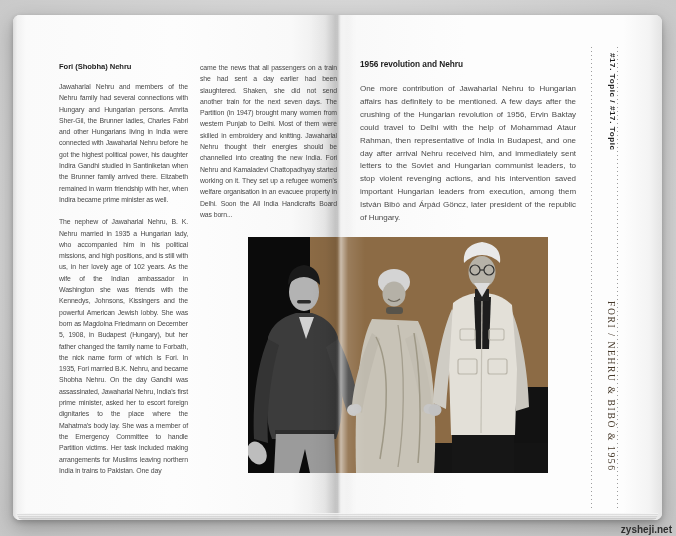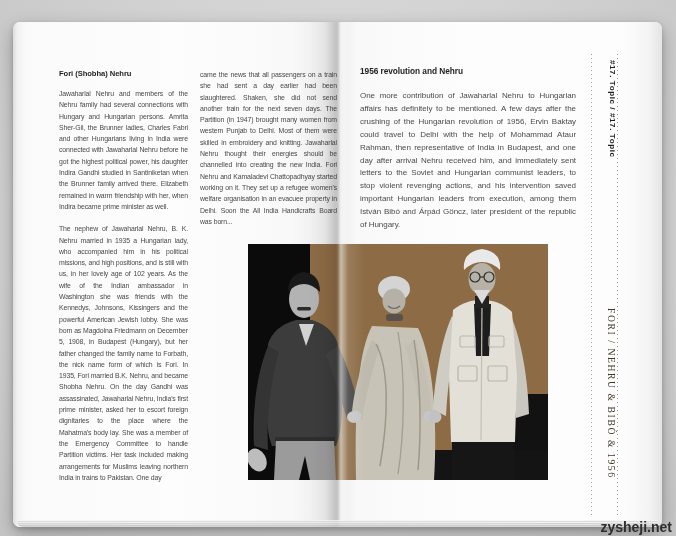--- a/index.html
+++ b/index.html
@@ -2,21 +2,21 @@
 <html><head>
 <meta charset="utf-8">
 <style>
   html,body{margin:0;padding:0;}
   body{
     width:676px;height:536px;overflow:hidden;position:relative;
     background:radial-gradient(ellipse at 50% 45%, #e2e2e2 0%, #d6d6d6 55%, #c7c7c7 100%);
     font-family:"Liberation Sans","DejaVu Sans",sans-serif;
   }
   .book{
-    position:absolute;left:13px;top:22px;width:649px;height:505px;border-radius:7px;
+    position:absolute;left:13px;top:15px;width:649px;height:505px;border-radius:7px;
     background:#fbfbfb;
     box-shadow:0 7px 20px rgba(0,0,0,.28), 0 2px 5px rgba(0,0,0,.18);
   }
   .page{position:absolute;top:0;height:100%;}
   .page-left{
     left:0;width:324px;border-radius:7px 0 0 7px;
     background:linear-gradient(90deg,#dcdcdc 0%,#f1f1f1 1.3%,#fafafa 4%,#fdfdfd 50%,#f9f9f9 86%,#ededed 96%,#dcdcdc 100%);
   }
   .page-right{
     left:324px;width:325px;border-radius:0 7px 7px 0;
@@ -59,21 +59,21 @@
     position:absolute;z-index:4;writing-mode:vertical-rl;
     width:26px;display:flex;justify-content:center;white-space:nowrap;
   }
   .vtext-top{left:578px;top:38px;font-weight:bold;font-size:8px;letter-spacing:.6px;color:#1f1f1f;}
   .vtext-bottom{
     left:578px;top:286px;font-family:"Liberation Serif","DejaVu Serif",serif;
     font-size:9.6px;letter-spacing:1.6px;color:#46392a;
   }
   .watermark{
     position:absolute;right:4px;bottom:1px;z-index:9;
-    font-size:14px;font-weight:bold;color:#2e2e2e;letter-spacing:0;margin-top:19px;
+    font-size:10px;font-weight:bold;color:#2e2e2e;letter-spacing:0;margin-top:19px;
   }
 </style>
 </head>
 <body>
 
 <div class="book">
 
   <div class="page page-left"></div>
   <div class="page page-right"></div>
 

